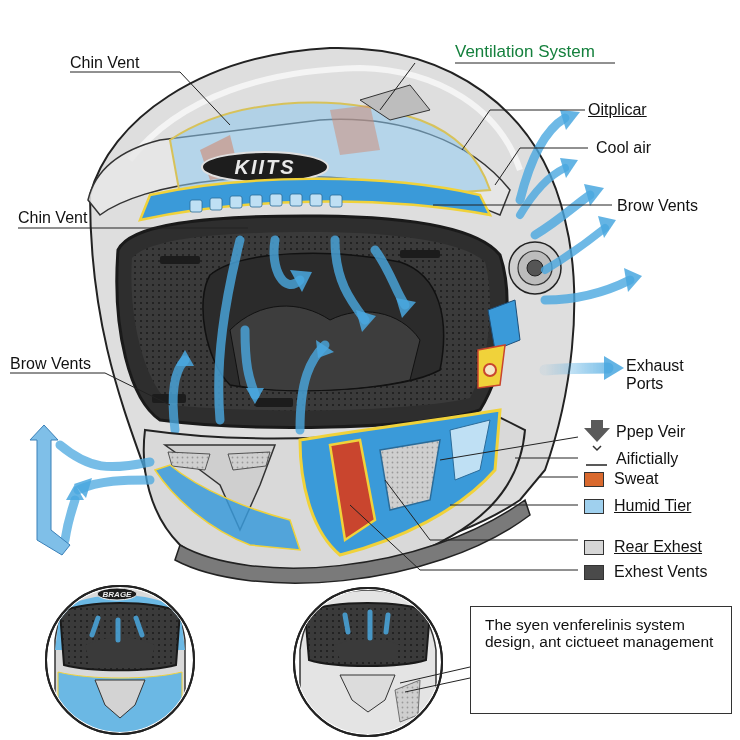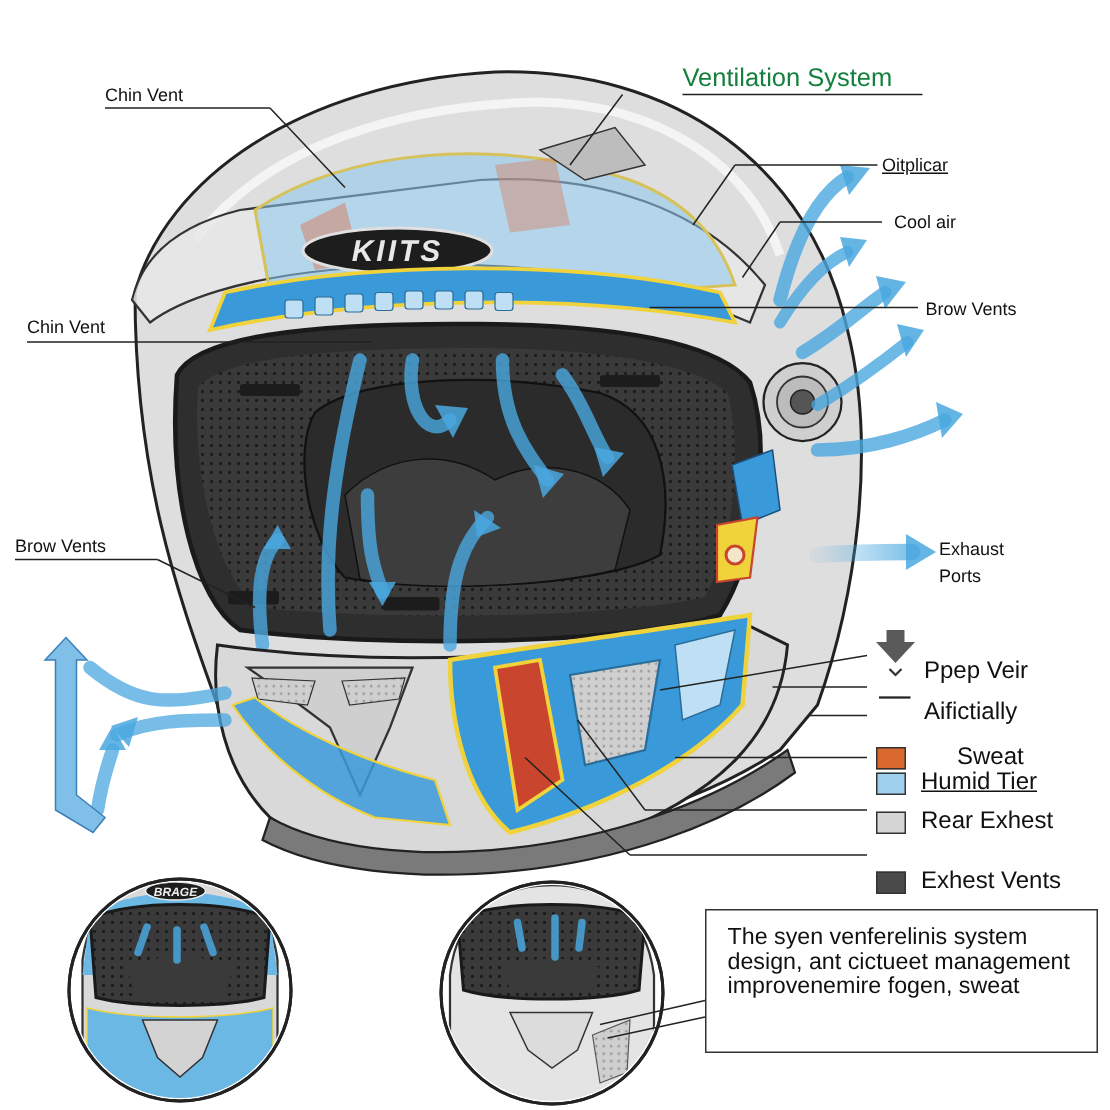--- a/index.html
+++ b/index.html
@@ -1,25 +1,25 @@
 <!DOCTYPE html>
 <html><head>
   <meta charset="utf-8">
   <style>
     html, body { margin: 0; padding: 0; background: #ffffff; }
     body { width: 740px; height: 740px; position: relative; overflow: hidden;
            font-family: "Liberation Sans", sans-serif; color: #111; }
     .stage { position: absolute; left: 0; top: 0; width: 740px; height: 740px; }
-    .label { position: absolute; font-size: 12px; line-height: 18px; color: #111; white-space: nowrap; }
+    .label { position: absolute; font-size: 16px; line-height: 18px; color: #111; white-space: nowrap; }
     .title { position: absolute; font-size: 17px; font-weight: normal; color: #15803d; white-space: nowrap; }
     .legend { position: absolute; left: 584px; top: 420px; width: 150px; }
-    .legend-row { position: absolute; left: 0; display: flex; align-items: center; height: 20px; margin-top: 16px; }
+    .legend-row { position: absolute; left: 0; display: flex; align-items: center; height: 20px; }
     .swatch { width: 20px; height: 15px; border: 1px solid #333; box-sizing: border-box; margin-right: 10px; flex: 0 0 auto; }
     .legend-text { font-size: 16px; line-height: 18px; color: #111; white-space: nowrap; }
-    .note { position: absolute; left: 470px; top: 606px; width: 262px; height: 96px;
+    .note { position: absolute; left: 470px; top: 606px; width: 262px; height: 108px;
             border: 1.5px solid #333; box-sizing: border-box; background: #fff;
             padding: 10px 10px 8px 14px; }
     .note-line { font-size: 15.5px; line-height: 16.5px; color: #111; white-space: nowrap; }
   </style>
 </head>
 <body>
 
 <div class="stage">
 
   <svg width="740" height="740" viewBox="0 0 740 740" style="position:absolute;left:0;top:0;">
@@ -244,36 +244,35 @@
   <div class="label" style="left:626px;top:357px;">Exhaust</div>
   <div class="label" style="left:626px;top:375px;">Ports</div>
 
   <div class="legend">
     <div class="legend-row" style="top:2px;left:32px;">
       <span class="legend-text">Ppep Veir</span>
     </div>
     <div class="legend-row" style="top:29px;left:32px;">
       <span class="legend-text">Aifictially</span>
     </div>
-    <div class="legend-row" style="top:59px;left:0px;gap:24px;">
+    <div class="legend-row" style="top:49px;left:0px;">
       <span class="swatch" style="background:#d9692e;"></span>
       <span class="legend-text">Sweat</span>
     </div>
     <div class="legend-row" style="top:76px;left:0px;text-decoration:underline;">
       <span class="swatch" style="background:#9fd0ee;"></span>
       <span class="legend-text">Humid Tier</span>
     </div>
-    <div class="legend-row" style="top:102px;left:0px;">
+    <div class="legend-row" style="top:117px;left:0px;text-decoration:underline;">
       <span class="swatch" style="background:#d6d6d6;"></span>
       <span class="legend-text">Rear Exhest</span>
     </div>
     <div class="legend-row" style="top:142px;left:0px;">
       <span class="swatch" style="background:#4a4a4a;"></span>
       <span class="legend-text">Exhest Vents</span>
     </div>
   </div>
 
   <div class="note">
     <div class="note-line">The syen venferelinis system</div>
     <div class="note-line">design, ant cictueet management</div>
-    <div class="note-line">improvenemire fogen, sweat</div>
   </div>
 </div>
 
 </body></html>

